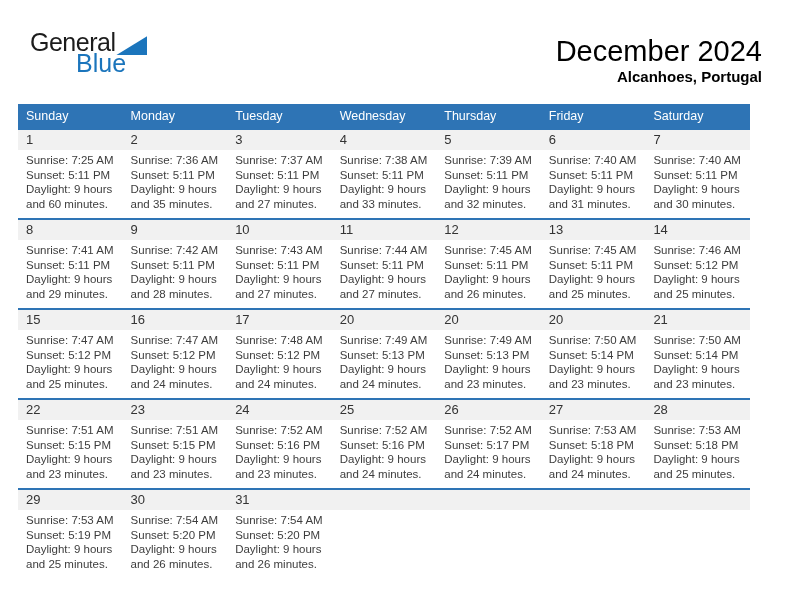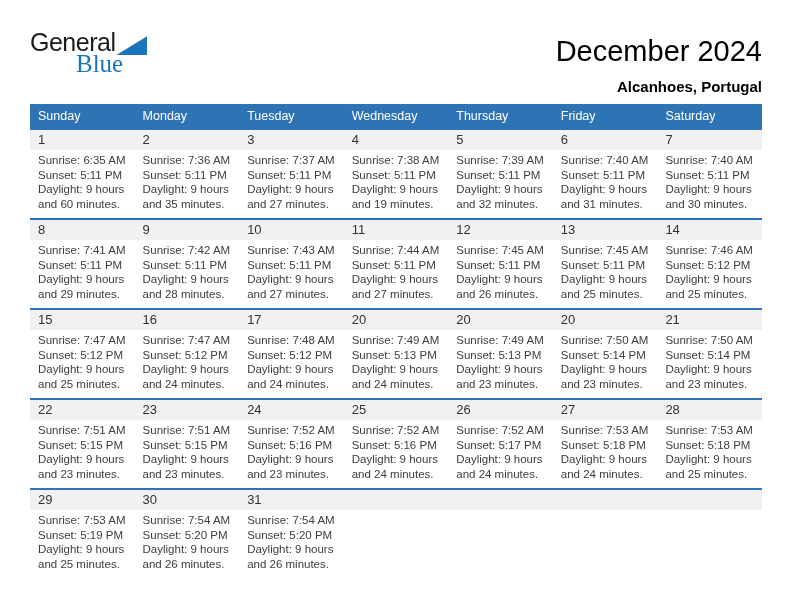--- a/index.html
+++ b/index.html
@@ -10,30 +10,30 @@
   }
 
   
   .logo { position: absolute; left: 30px; top: 30px; }
   .logo-top { display: flex; align-items: flex-end; }
   .logo-general { font-size: 25px; color: #1c1c1c; letter-spacing: -0.5px; line-height: 1; }
   .logo-triangle {
     display: inline-block; width: 31px; height: 19px; background: #1B75BC;
     clip-path: polygon(100% 0, 100% 100%, 0 100%); margin-left: 1px;
   }
-  .logo-blue { font-size: 25px; color: #1B75BC; line-height: 1; margin: -4px 0 0 46px; font-family: Liberation Serif, serif; }
+  .logo-blue { font-size: 25px; color: #1B75BC; line-height: 1; margin: -4px 0 0 46px; }
 
   
   .title-block { position: absolute; right: 30px; top: 36px; text-align: right; }
   .month-title { font-size: 29px; color: #000000; line-height: 1.1; margin-left: 24px; }
-  .location { font-size: 15px; font-weight: bold; color: #000000; margin-top: 10px; }
+  .location { font-size: 15px; font-weight: bold; color: #000000; margin-top: 0; }
 
   
   table.calendar {
-    position: absolute; left: 30px; top: 104px; width: 732px;
+    position: absolute; left: 18px; top: 104px; width: 732px;
     border-collapse: collapse; table-layout: fixed;
   }
   thead th {
     background: #2E74B5; color: #ffffff; font-weight: normal;
     font-size: 12.5px; text-align: left; padding: 5px 0 5px 8px;
   }
   tbody tr { border-top: 2px solid #2E74B5; }
   tbody td { vertical-align: top; padding: 0; height: 88px; }
   .day-band {
     background: #F1F1F1; font-size: 13px; color: #333333;
@@ -70,21 +70,21 @@
           <th>Thursday</th>
           <th>Friday</th>
           <th>Saturday</th>
         </tr>
     </thead>
     <tbody id="calendar-body">
         <tr>
           <td>
             <div class="day-band">1</div>
             <div class="cell-lines">
-              <div class="cell-line">Sunrise: 6:35 AM</div>
+              <div class="cell-line">Sunrise: 7:25 AM</div>
               <div class="cell-line">Sunset: 5:11 PM</div>
               <div class="cell-line">Daylight: 9 hours</div>
               <div class="cell-line">and 60 minutes.</div>
             </div>
           </td>
           <td>
             <div class="day-band">2</div>
             <div class="cell-lines">
               <div class="cell-line">Sunrise: 7:36 AM</div>
               <div class="cell-line">Sunset: 5:11 PM</div>
@@ -100,21 +100,21 @@
               <div class="cell-line">Daylight: 9 hours</div>
               <div class="cell-line">and 27 minutes.</div>
             </div>
           </td>
           <td>
             <div class="day-band">4</div>
             <div class="cell-lines">
               <div class="cell-line">Sunrise: 7:38 AM</div>
               <div class="cell-line">Sunset: 5:11 PM</div>
               <div class="cell-line">Daylight: 9 hours</div>
-              <div class="cell-line">and 19 minutes.</div>
+              <div class="cell-line">and 33 minutes.</div>
             </div>
           </td>
           <td>
             <div class="day-band">5</div>
             <div class="cell-lines">
               <div class="cell-line">Sunrise: 7:39 AM</div>
               <div class="cell-line">Sunset: 5:11 PM</div>
               <div class="cell-line">Daylight: 9 hours</div>
               <div class="cell-line">and 32 minutes.</div>
             </div>

